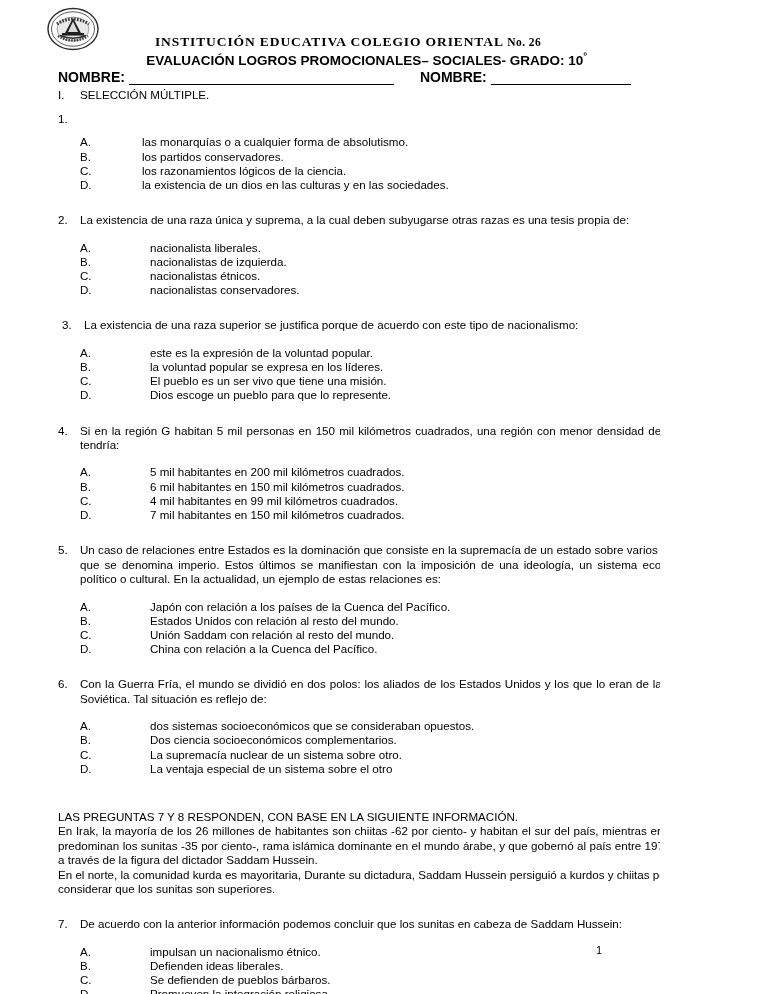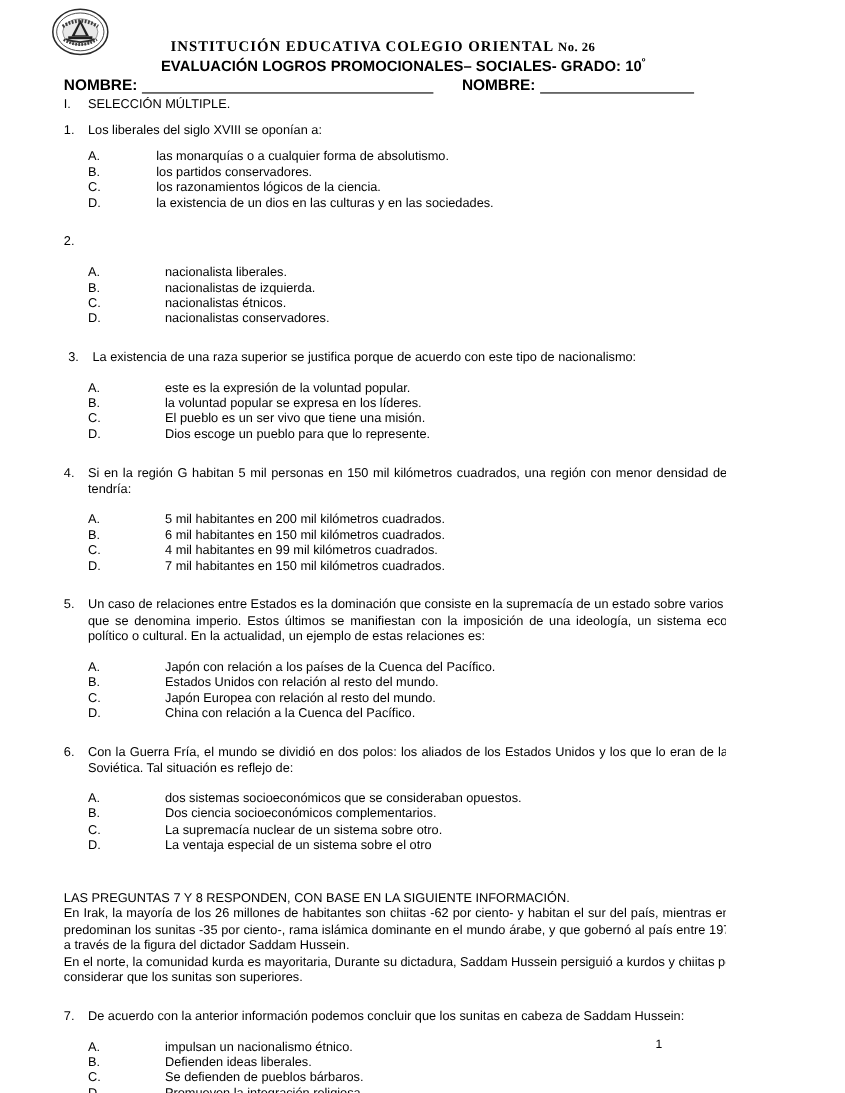--- a/index.html
+++ b/index.html
@@ -221,21 +221,20 @@
   <div class="content">
 
     <div class="section-head">
       <span class="marker">I.</span>
       <span>SELECCIÓN MÚLTIPLE.</span>
     </div>
 
     <div class="qblock">
       <div class="qline">
         <span class="qnum">1.</span>
-        <span class="qtext">Los liberales del siglo XVIII se oponían a:</span>
       </div>
       <div class="spacer-sm"></div>
       <div class="opts">
         <div class="opt">
           <span class="olet">A.</span>
           <span class="otext">las monarquías o a cualquier forma de absolutismo.</span>
         </div>
         <div class="opt">
           <span class="olet">B.</span>
           <span class="otext">los partidos conservadores.</span>
@@ -249,20 +248,21 @@
           <span class="otext">la existencia de un dios en las culturas y en las sociedades.</span>
         </div>
       </div>
     </div>
 
     <div class="spacer-lg"></div>
 
     <div class="qblock">
       <div class="qline">
         <span class="qnum">2.</span>
+        <span class="qtext">La existencia de una raza única y suprema, a la cual deben subyugarse otras razas es una tesis propia de:</span>
       </div>
       <div class="spacer-md"></div>
       <div class="opts">
         <div class="opt wide">
           <span class="olet">A.</span>
           <span class="otext">nacionalista liberales.</span>
         </div>
         <div class="opt wide">
           <span class="olet">B.</span>
           <span class="otext">nacionalistas de izquierda.</span>
@@ -346,21 +346,21 @@
         <div class="opt wide">
           <span class="olet">A.</span>
           <span class="otext">Japón con relación a los países de la Cuenca del Pacífico.</span>
         </div>
         <div class="opt wide">
           <span class="olet">B.</span>
           <span class="otext">Estados Unidos con relación al resto del mundo.</span>
         </div>
         <div class="opt wide">
           <span class="olet">C.</span>
-          <span class="otext">Japón Europea con relación al resto del mundo.</span>
+          <span class="otext">Unión Saddam con relación al resto del mundo.</span>
         </div>
         <div class="opt wide">
           <span class="olet">D.</span>
           <span class="otext">China con relación a la Cuenca del Pacífico.</span>
         </div>
       </div>
     </div>
 
     <div class="spacer-lg"></div>
 

